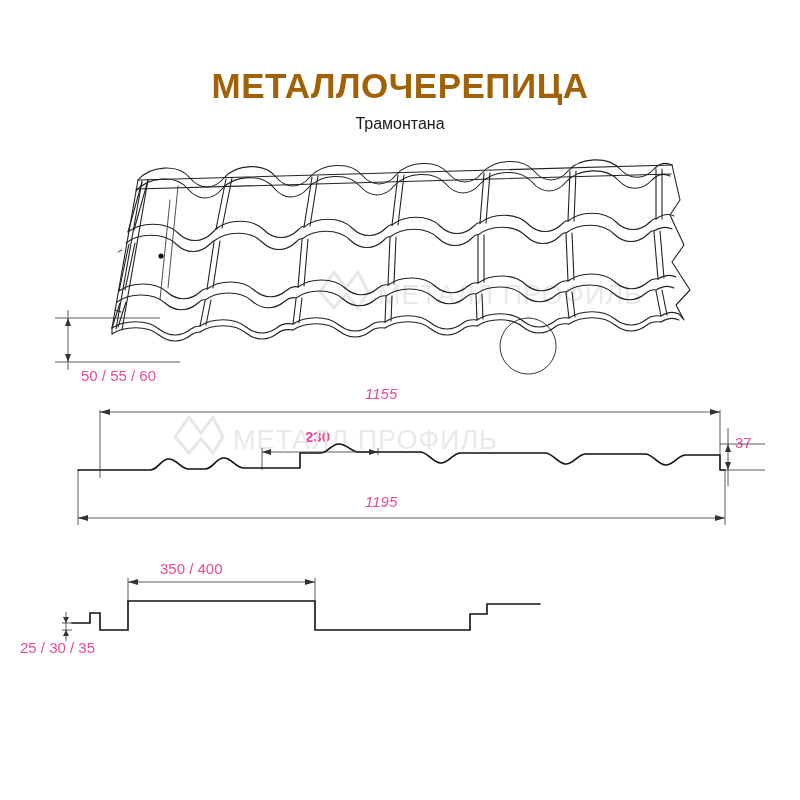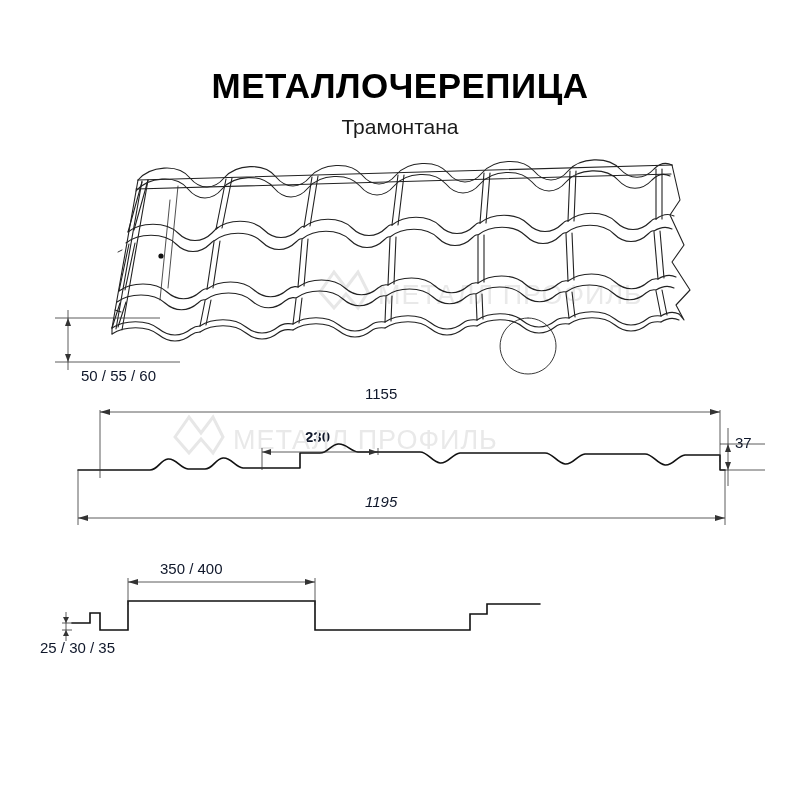--- a/index.html
+++ b/index.html
@@ -24,44 +24,44 @@
   }
   .title {
     position: absolute;
     left: 0;
     top: 66px;
     width: 800px;
     text-align: center;
     font-size: 35px;
     font-weight: bold;
     letter-spacing: 0.5px;
-    color: #000000;
+    color: #a16207;
   }
   .subtitle {
     position: absolute;
     left: 0;
     top: 115px;
     width: 800px;
     text-align: center;
-    font-size: 21px;
+    font-size: 16px;
     color: #1a1a1a;
   }
   .dim-label {
     position: absolute;
     font-size: 15px;
-    color: #0f172a;
+    color: #ec4899;
     white-space: nowrap;
   }
   .lbl-height-top   { left: 81px;  top: 367px; }
-  .lbl-1155         { left: 365px; top: 385px; }
+  .lbl-1155         { left: 365px; top: 385px; font-style: italic; }
   .lbl-230          { left: 305px; top: 428px; font-weight: bold; }
   .lbl-25           { left: 735px; top: 434px; }
   .lbl-1195         { left: 365px; top: 493px; font-style: italic; }
   .lbl-350-400      { left: 160px; top: 560px; text-align: right; }
-  .lbl-25-30-35     { left: 20px;  top: 639px; margin-left: 20px; }
+  .lbl-25-30-35     { left: 20px;  top: 639px; }
 </style>
 </head>
 <body>
 
 <div class="title">МЕТАЛЛОЧЕРЕПИЦА</div>
 <div class="subtitle">Трамонтана</div>
 
 <div class="dim-label lbl-height-top">50 / 55 / 60</div>
 <div class="dim-label lbl-1155">1155</div>
 <div class="dim-label lbl-230">230</div>

